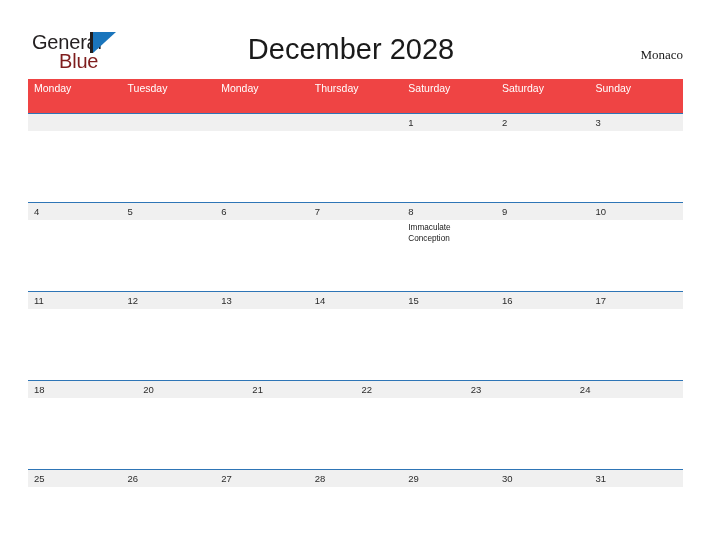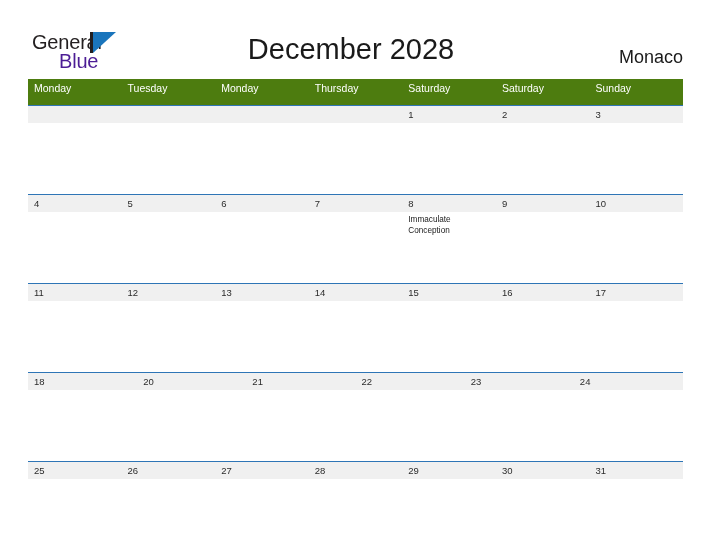--- a/index.html
+++ b/index.html
@@ -58,59 +58,59 @@
     left: 3px; top: 0;
     width: 0; height: 0;
     border-left: 23px solid #1a75bc;
     border-bottom: 21px solid transparent;
   }
   .logo-blue {
     position: absolute;
     left: 27px;
     top: 19px;
     font-size: 20px;
-    color: #4c1d95;
+    color: #7f1d1d;
     line-height: 22px;
     letter-spacing: -0.2px;
     font-family: "Liberation Sans", sans-serif;
   }
 
   .cal-title {
     position: absolute;
     left: 0; right: 10px;
     top: 33px;
     text-align: center;
     font-size: 29px;
     color: #1a1a1a;
     font-weight: normal;
     letter-spacing: 0px;
     font-family: "Liberation Sans", sans-serif;
   }
   .cal-location {
     position: absolute;
     right: 29px;
     top: 47px;
-    font-size: 18px;
+    font-size: 13px;
     color: #1a1a1a;
-    font-family: Liberation Sans, sans-serif;
+    font-family: Liberation Serif, serif;
   }
 
   
   .calendar {
     position: absolute;
     left: 28px;
     top: 79px;
     width: 655px;
   }
 
   .dow-row {
     display: flex;
     width: 655px;
-    height: 26px;
-    background: #4d7c0f;
+    height: 34px;
+    background: #ef4444;
   }
   .dow-cell {
     flex: 1 1 0;
     height: 18px;
     line-height: 18px;
     padding-left: 6px;
     color: #ffffff;
     font-size: 10.5px;
     font-family: "Liberation Sans", sans-serif;
     white-space: nowrap;

